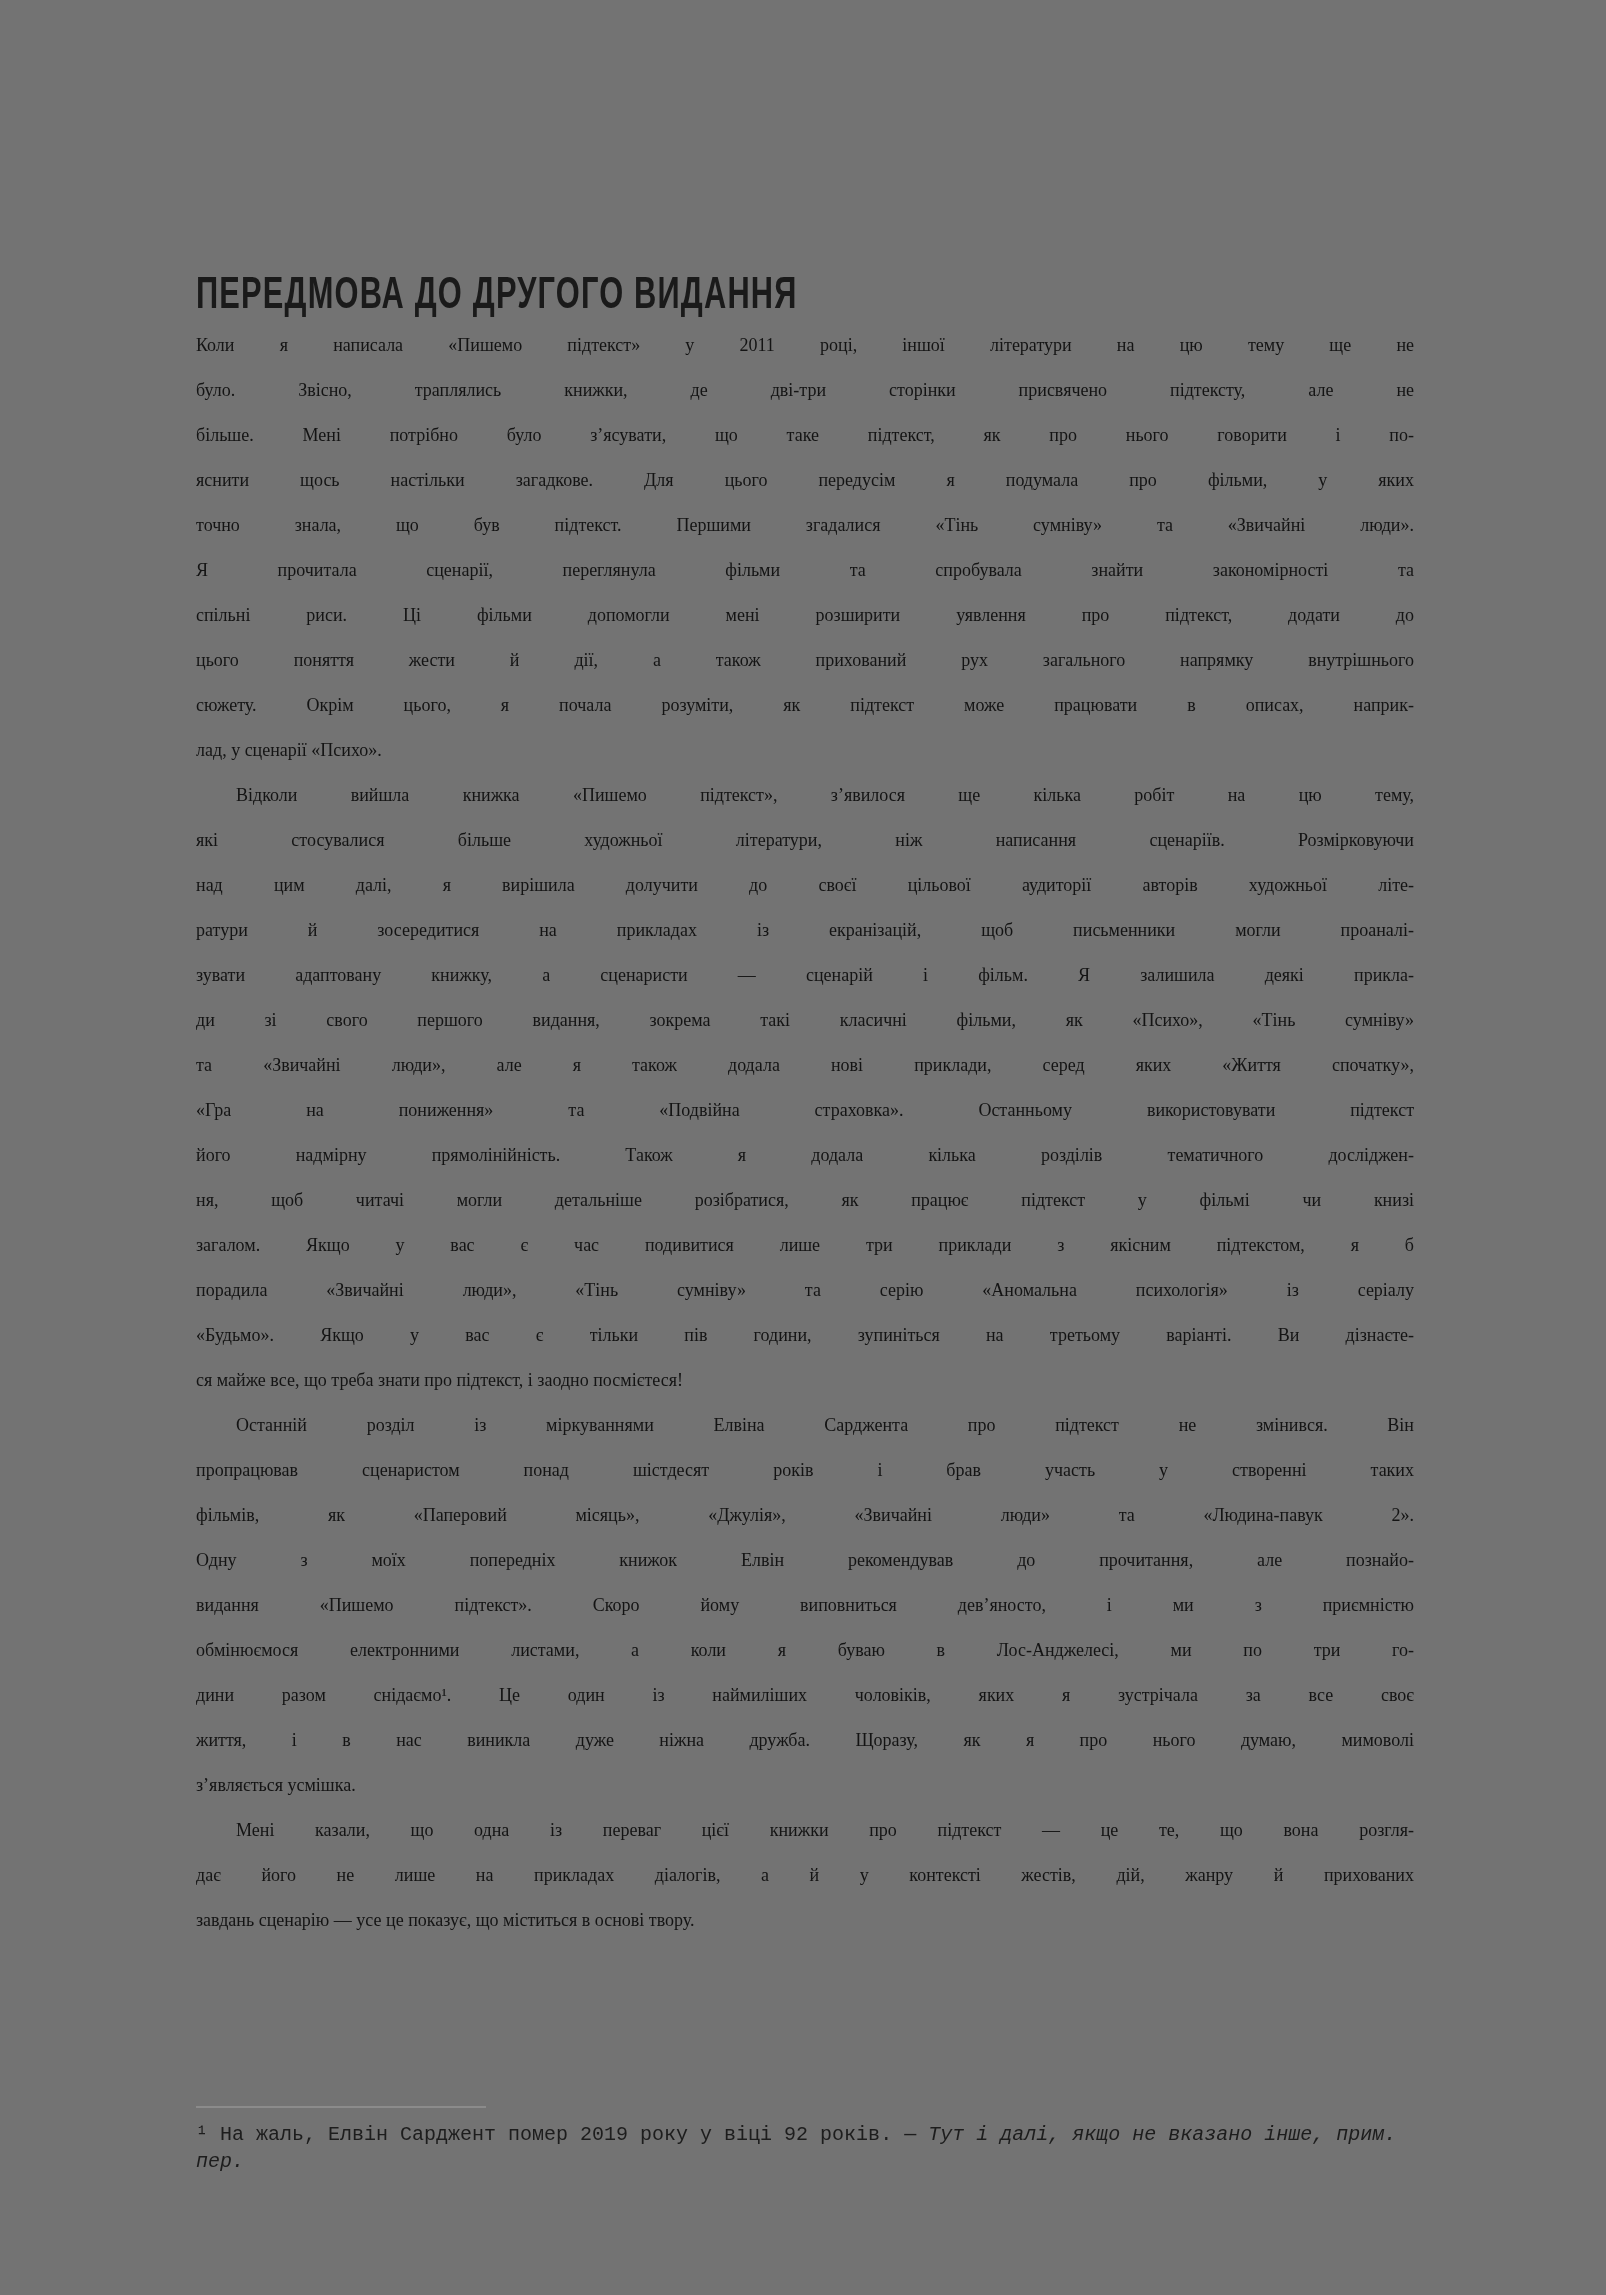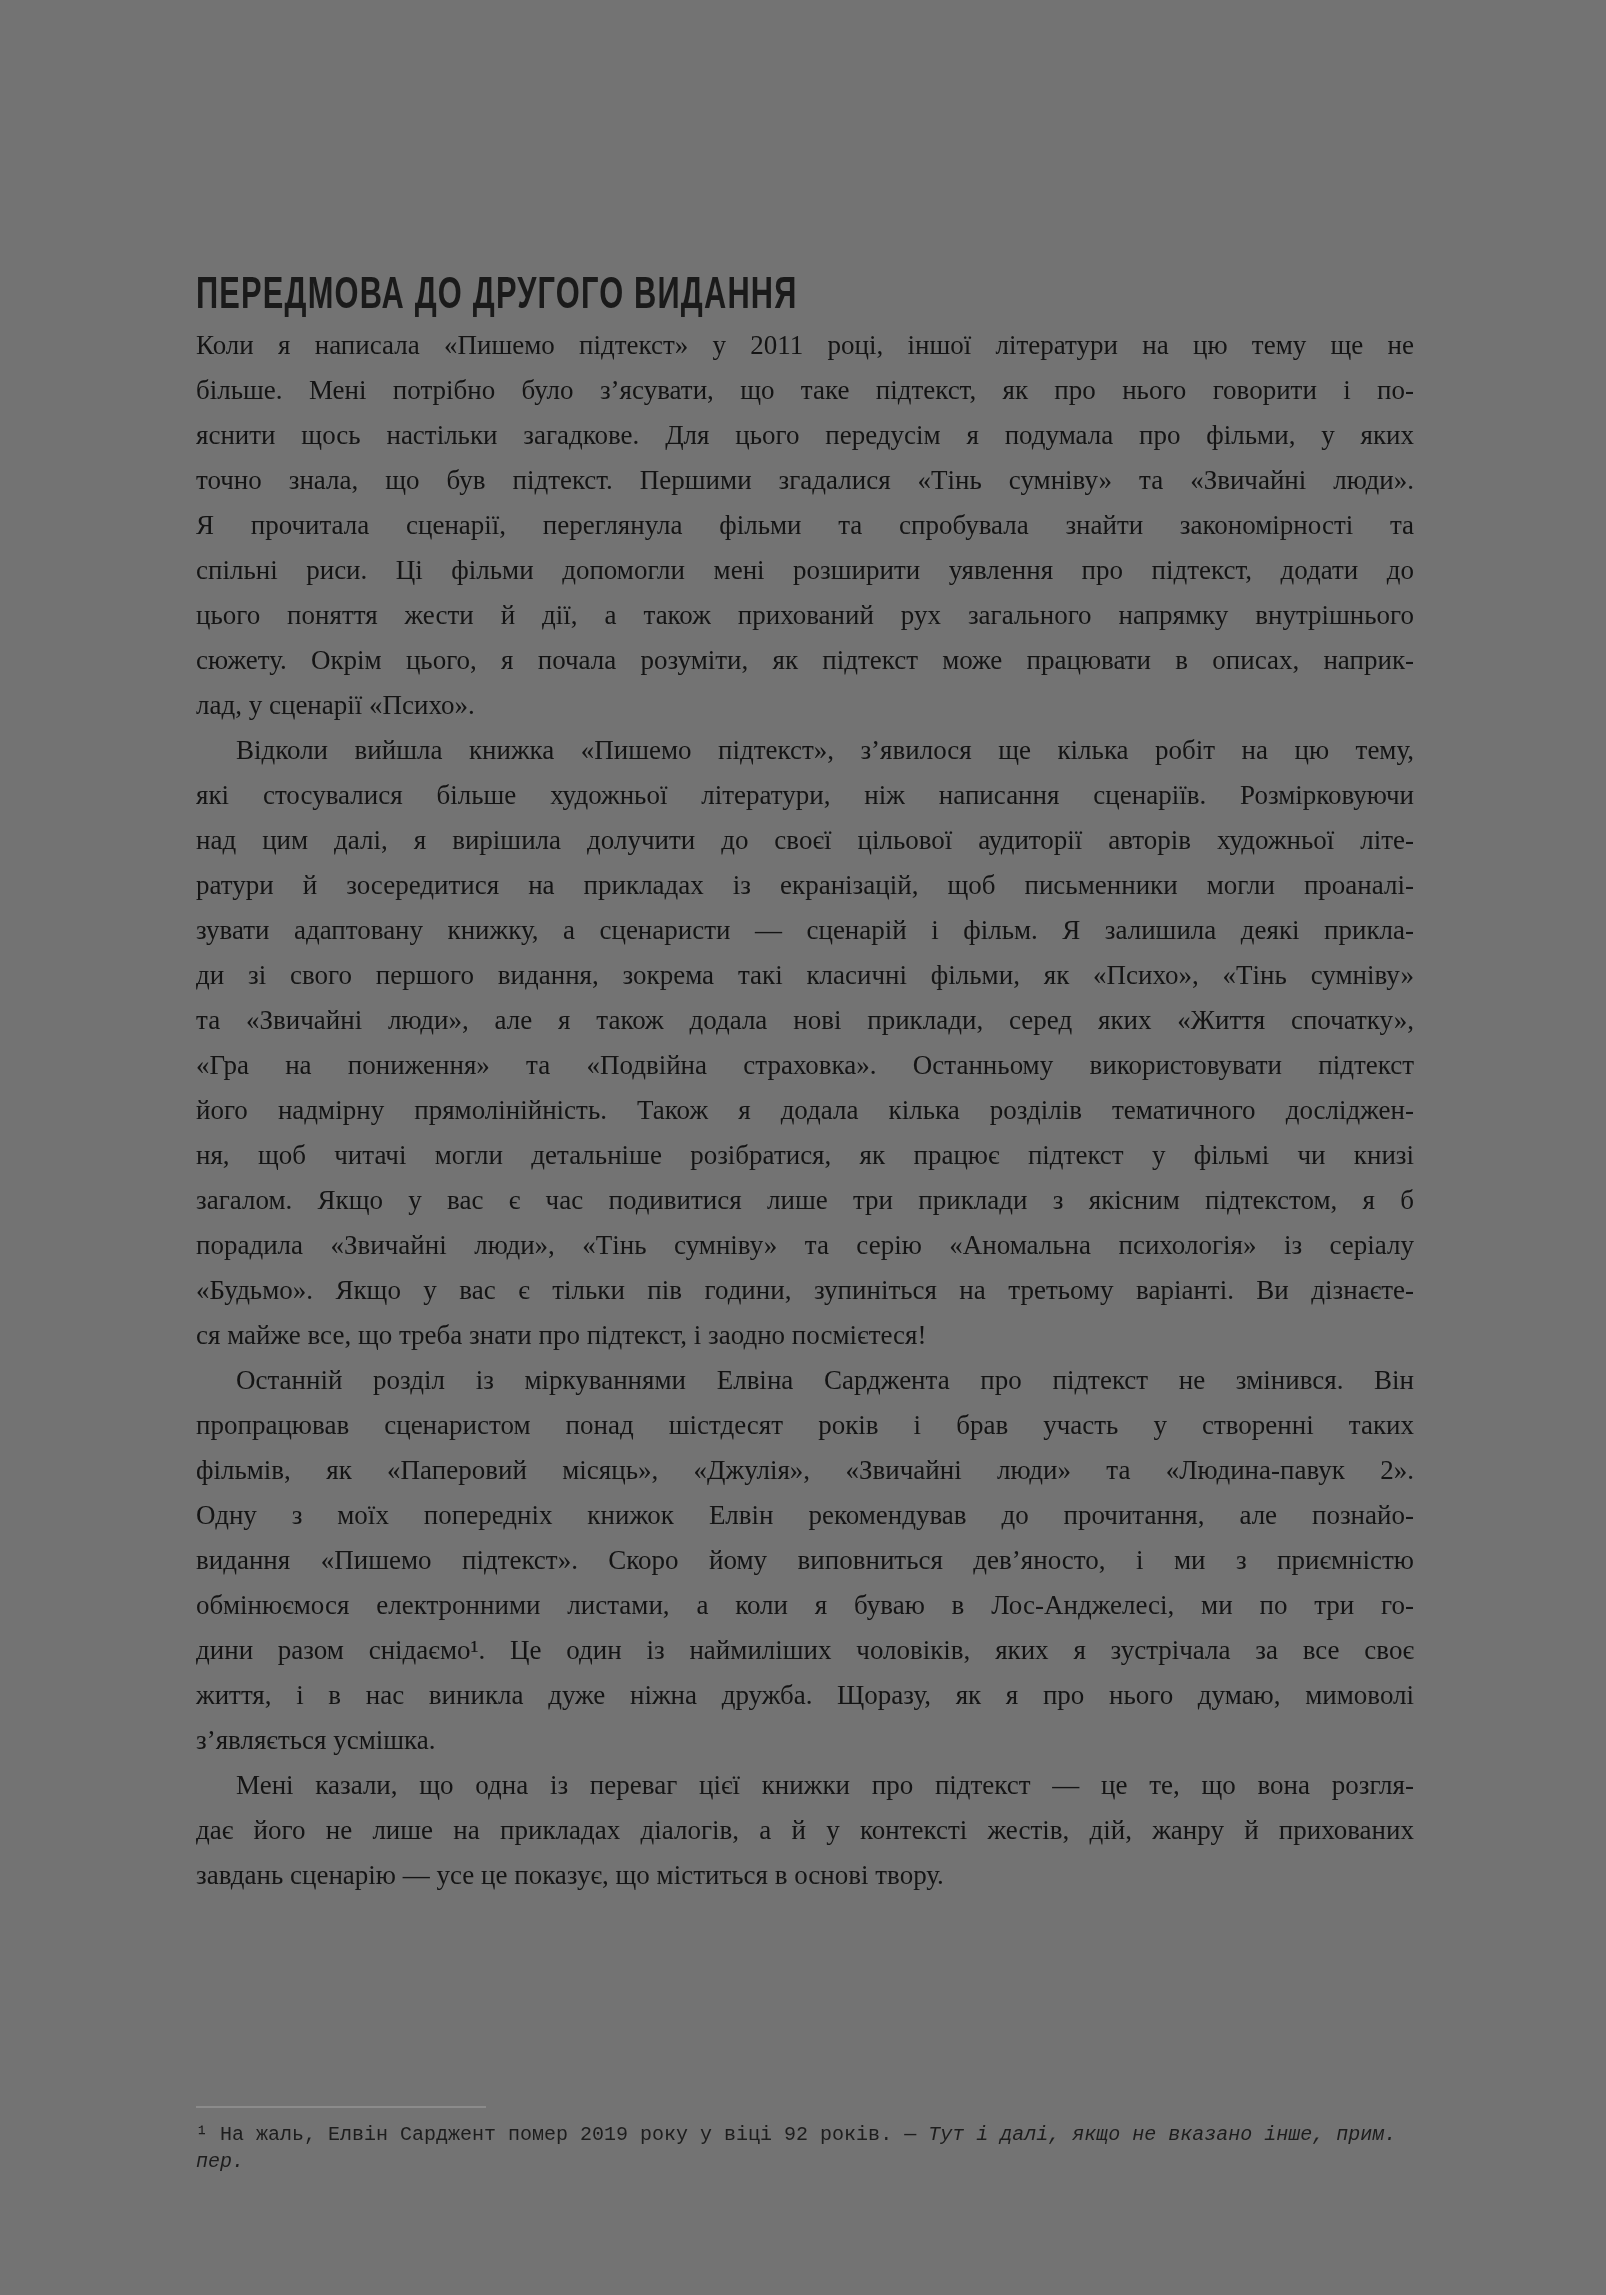--- a/index.html
+++ b/index.html
@@ -28,21 +28,21 @@
     white-space: nowrap;
     transform: scaleX(0.70);
     transform-origin: left top;
     color: #1a1a1a;
   }
   .text-column {
     position: absolute;
     left: 196px;
     top: 323px;
     width: 1218px;
-    font-size: 27px;
+    font-size: 18px;
     line-height: 45px;
     color: #141414;
   }
   .text-column .line {
     text-align: justify;
     text-align-last: justify;
     white-space: normal;
   }
   .text-column .line.last {
     text-align-last: left;
@@ -77,20 +77,21 @@
 </style>
 </head>
 <body>
 
 <div class="page">
 
   <h1 class="chapter-title">ПЕРЕДМОВА ДО ДРУГОГО ВИДАННЯ</h1>
 
   <div class="text-column">
       <div class="line">Коли я написала «Пишемо підтекст» у 2011 році, іншої літератури на цю тему ще не</div>
+      <div class="line">було. Звісно, траплялись книжки, де дві-три сторінки присвячено підтексту, але не</div>
       <div class="line">більше. Мені потрібно було з’ясувати, що таке підтекст, як про нього говорити і по-</div>
       <div class="line">яснити щось настільки загадкове. Для цього передусім я подумала про фільми, у яких</div>
       <div class="line">точно знала, що був підтекст. Першими згадалися «Тінь сумніву» та «Звичайні люди».</div>
       <div class="line">Я прочитала сценарії, переглянула фільми та спробувала знайти закономірності та</div>
       <div class="line">спільні риси. Ці фільми допомогли мені розширити уявлення про підтекст, додати до</div>
       <div class="line">цього поняття жести й дії, а також прихований рух загального напрямку внутрішнього</div>
       <div class="line">сюжету. Окрім цього, я почала розуміти, як підтекст може працювати в описах, наприк-</div>
       <div class="line last">лад, у сценарії «Психо».</div>
       <div class="line indent">Відколи вийшла книжка «Пишемо підтекст», з’явилося ще кілька робіт на цю тему,</div>
       <div class="line">які стосувалися більше художньої літератури, ніж написання сценаріїв. Розмірковуючи</div>

